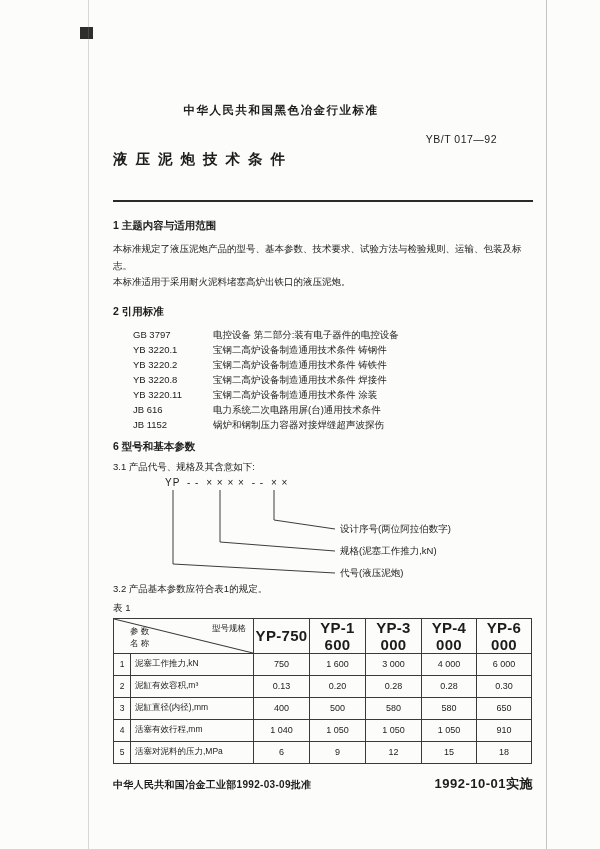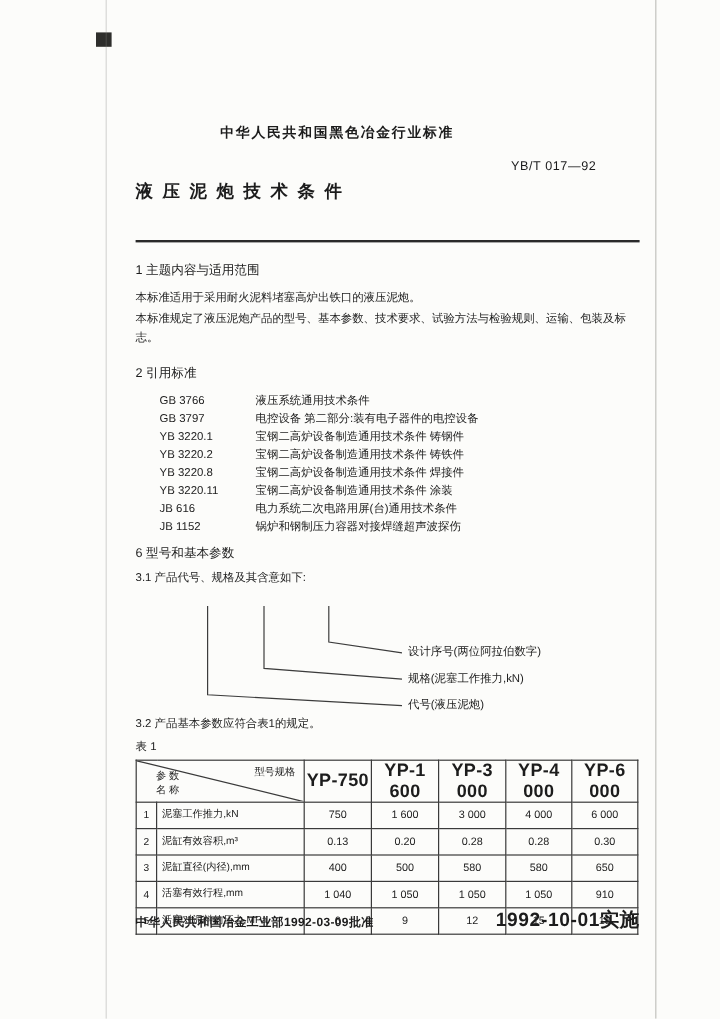--- a/index.html
+++ b/index.html
@@ -23,21 +23,21 @@
   .std-org { position:absolute; top:0; left:0; width:336px; text-align:center;
              font-size:11.5px; font-weight:bold; letter-spacing:1.5px; }
   .std-no  { position:absolute; top:30px; right:36px; font-size:10.5px; letter-spacing:.5px; }
   .doc-title { position:absolute; top:47px; left:0; width:336px; text-align:left;
                font-size:14.5px; font-weight:bold; letter-spacing:8px; white-space:nowrap; }
   .title-rule { position:absolute; top:97px; left:0; width:420px; height:0;
                 border-top:2px solid #2a2a2a; }
 
   .body-flow { position:absolute; left:0; top:115px; width:420px; }
 
-  h2.sec { font-size:10.5px; font-weight:normal; line-height:14px; margin:0 0 9px 0; }
+  h2.sec { font-size:10.5px; font-weight:bold; line-height:14px; margin:0 0 9px 0; }
   h2.sec.mt { margin-top:13px; }
   h2.sec.mt2 { margin-top:7px; margin-bottom:6px; }
   p.body-text { font-size:9.5px; line-height:16.5px; margin:0; }
 
   .refs { margin:6px 0 0 20px; }
   .ref-line { display:flex; line-height:15px; font-size:9.5px; }
   .ref-code { width:80px; flex:none; }
 
   
   .model-diagram { position:relative; height:102px; margin:2px 0 2px 52px; }
@@ -67,49 +67,45 @@
   .diag-svg line { stroke:#3a3a3a; stroke-width:1; }
   .diag-txt { position:absolute; font-size:8.5px; line-height:10px; white-space:nowrap; }
   .diag-model { top:4px; right:7px; }
   .diag-param { top:7px;  left:16px; }
   .diag-name  { top:19px; left:16px; }
 
   .page-footer { position:absolute; left:113px; top:757px; width:420px;
     display:flex; justify-content:space-between; align-items:baseline;
     font-weight:bold; }
   .footer-approve { font-size:10px; letter-spacing:.3px; }
-  .footer-impl { font-size:16px; letter-spacing:.5px; }
+  .footer-impl { font-size:13px; letter-spacing:.5px;margin-top:18px; }
 </style>
 </head>
 <body>
 
 <div class="scan-blob"></div>
 <div class="scan-line left"></div>
 <div class="scan-line right"></div>
 
 <div class="content">
 
   <div class="std-org">中华人民共和国黑色冶金行业标准</div>
   <div class="std-no">YB/T 017—92</div>
   <div class="doc-title">液压泥炮技术条件</div>
   <div class="title-rule"></div>
 
   <div class="body-flow">
 
     <h2 class="sec">1 主题内容与适用范围</h2>
+    <p class="body-text">本标准规定了液压泥炮产品的型号、基本参数、技术要求、试验方法与检验规则、运输、包装及标志。</p>
     <p class="body-text">本标准适用于采用耐火泥料堵塞高炉出铁口的液压泥炮。</p>
-    <p class="body-text">本标准规定了液压泥炮产品的型号、基本参数、技术要求、试验方法与检验规则、运输、包装及标志。</p>
 
     <h2 class="sec mt">2 引用标准</h2>
     <div class="refs">
       <div class="ref-line">
-        <span class="ref-code">GB 3766</span>
-        <span class="ref-title">液压系统通用技术条件</span>
-      </div>
-      <div class="ref-line">
         <span class="ref-code">GB 3797</span>
         <span class="ref-title">电控设备  第二部分:装有电子器件的电控设备</span>
       </div>
       <div class="ref-line">
         <span class="ref-code">YB 3220.1</span>
         <span class="ref-title">宝钢二高炉设备制造通用技术条件  铸钢件</span>
       </div>
       <div class="ref-line">
         <span class="ref-code">YB 3220.2</span>
         <span class="ref-title">宝钢二高炉设备制造通用技术条件  铸铁件</span>
@@ -129,20 +125,27 @@
       <div class="ref-line">
         <span class="ref-code">JB 1152</span>
         <span class="ref-title">锅炉和钢制压力容器对接焊缝超声波探伤</span>
       </div>
     </div>
 
     <h2 class="sec mt2">6 型号和基本参数</h2>
     <p class="body-text">3.1 产品代号、规格及其含意如下:</p>
 
     <div class="model-diagram">
+      <div class="code-line">
+        <span>YP</span>
+        <span class="sep">- -</span>
+        <span>× × × ×</span>
+        <span class="sep">- -</span>
+        <span>× ×</span>
+      </div>
       <svg class="diagram-lines" width="340" height="88">
         <polyline points="109,0 109,30 170,39"></polyline>
         <polyline points="55,0 55,52 170,61"></polyline>
         <polyline points="8,0 8,74 170,83"></polyline>
       </svg>
       <div class="diag-label l1">设计序号(两位阿拉伯数字)</div>
       <div class="diag-label l2">规格(泥塞工作推力,kN)</div>
       <div class="diag-label l3">代号(液压泥炮)</div>
     </div>
 

